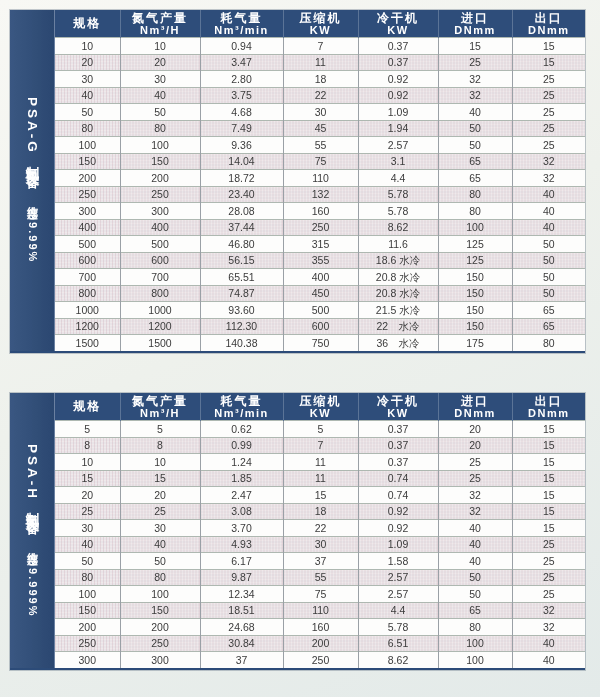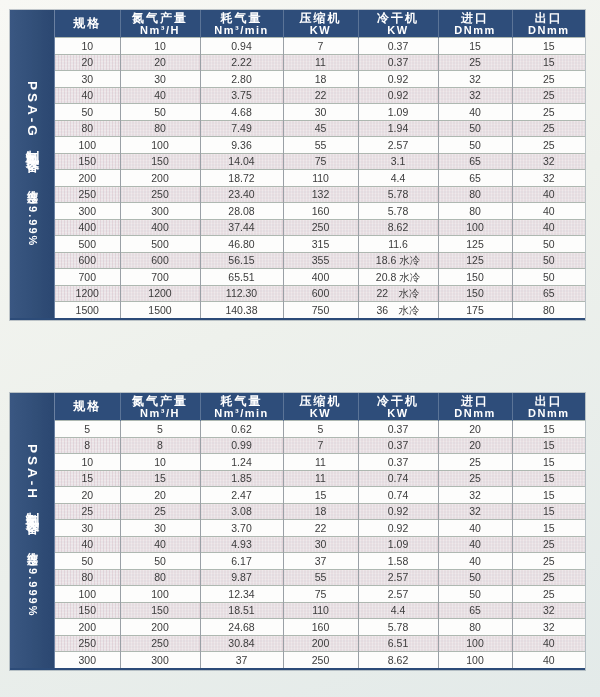--- a/index.html
+++ b/index.html
@@ -155,21 +155,21 @@
           <td>10</td>
           <td>0.94</td>
           <td>7</td>
           <td>0.37</td>
           <td>15</td>
           <td>15</td>
         </tr>
         <tr>
           <td>20</td>
           <td>20</td>
-          <td>2.22</td>
+          <td>3.47</td>
           <td>11</td>
           <td>0.37</td>
           <td>25</td>
           <td>15</td>
         </tr>
         <tr>
           <td>30</td>
           <td>30</td>
           <td>2.80</td>
           <td>18</td>
@@ -277,20 +277,38 @@
           <td>50</td>
         </tr>
         <tr>
           <td>700</td>
           <td>700</td>
           <td>65.51</td>
           <td>400</td>
           <td>20.8 水冷</td>
           <td>150</td>
           <td>50</td>
+        </tr>
+        <tr>
+          <td>800</td>
+          <td>800</td>
+          <td>74.87</td>
+          <td>450</td>
+          <td>20.8 水冷</td>
+          <td>150</td>
+          <td>50</td>
+        </tr>
+        <tr>
+          <td>1000</td>
+          <td>1000</td>
+          <td>93.60</td>
+          <td>500</td>
+          <td>21.5 水冷</td>
+          <td>150</td>
+          <td>65</td>
         </tr>
         <tr>
           <td>1200</td>
           <td>1200</td>
           <td>112.30</td>
           <td>600</td>
           <td>22　水冷</td>
           <td>150</td>
           <td>65</td>
         </tr>

